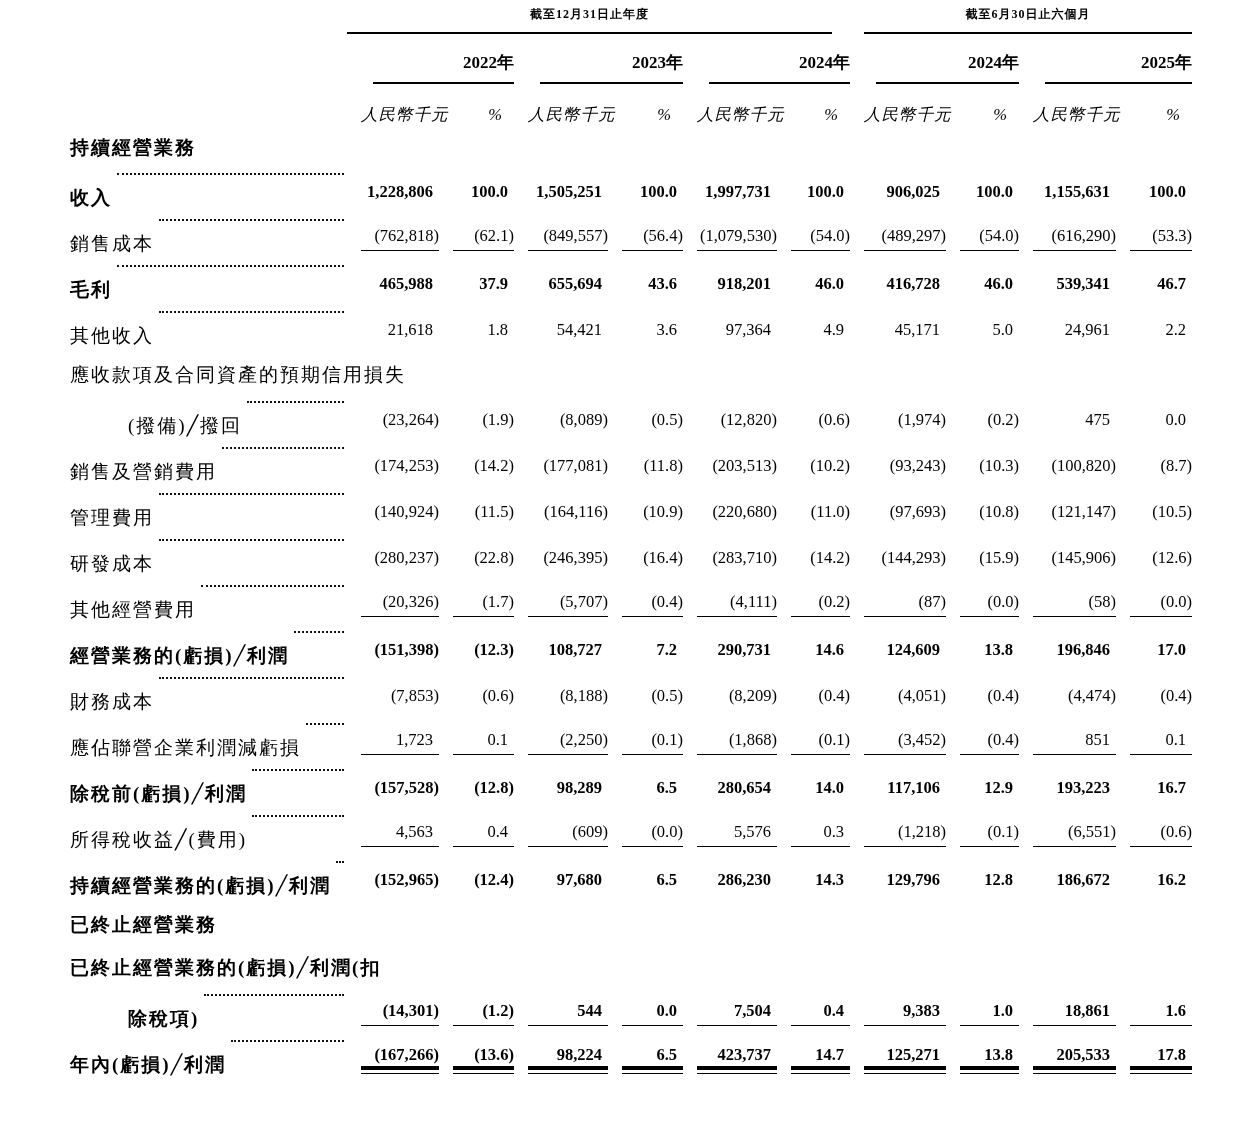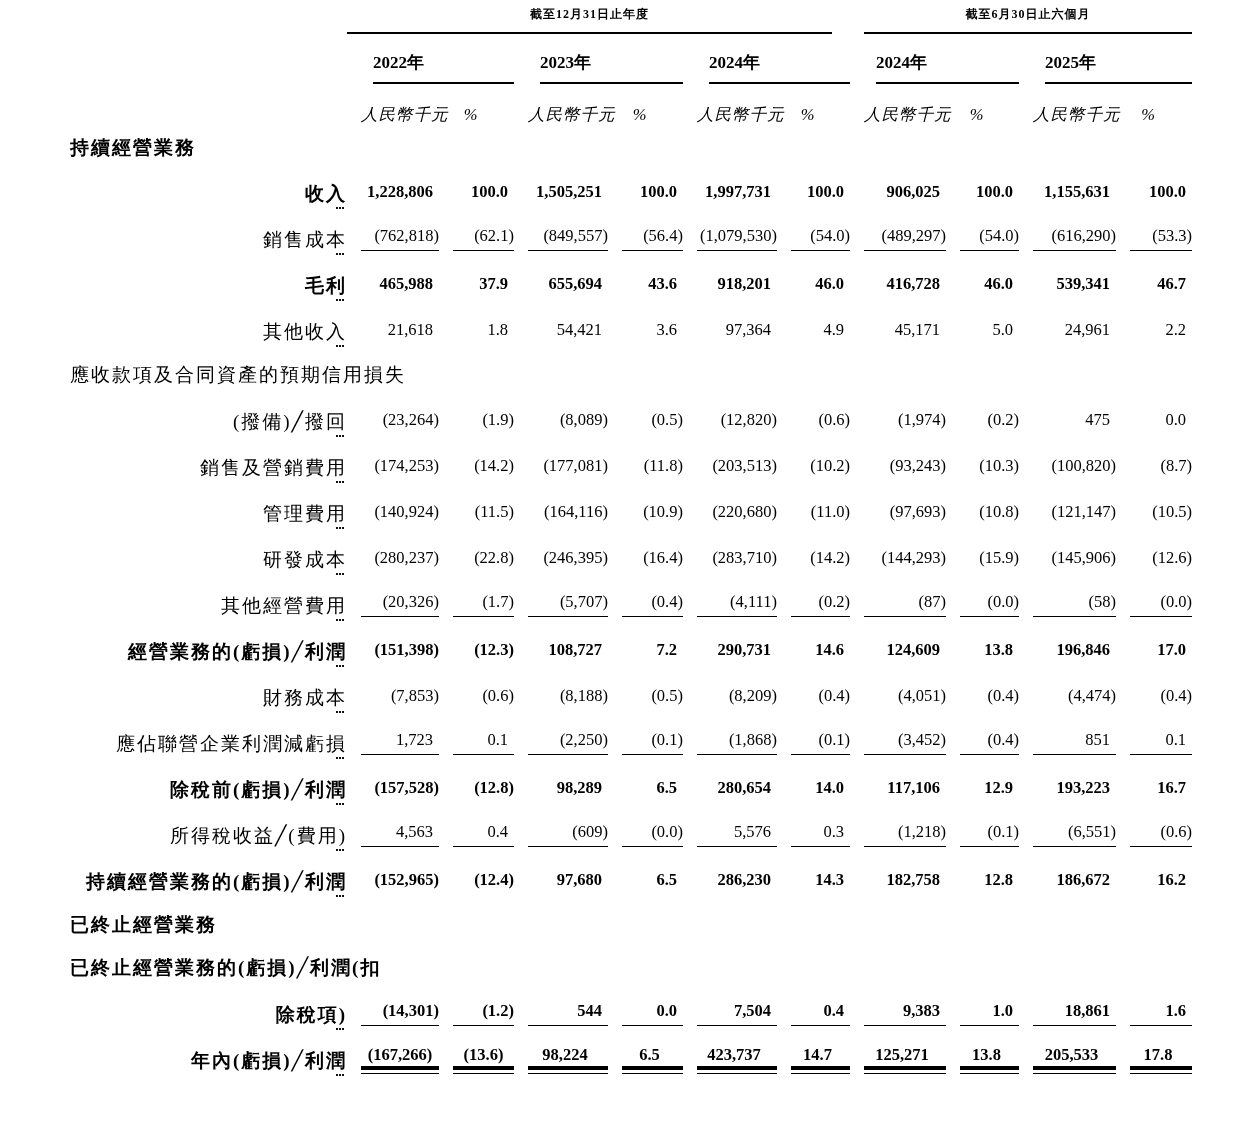--- a/index.html
+++ b/index.html
@@ -17,60 +17,60 @@
   tr.h-group th { vertical-align:bottom; }
   .gline {
     text-align:center; font-weight:bold; font-size:12px; letter-spacing:1px;
     border-bottom:2px solid #000; padding-bottom:9px;
   }
   .gline.g1 { margin-right:18px; }
   .gline.g2 { margin-left:14px; }
 
   tr.h-year th { padding-top:17px; vertical-align:bottom; }
   .yline {
-    text-align:left; font-weight:bold; font-size:17px;
+    text-align:right; font-weight:bold; font-size:17px;
     border-bottom:2px solid #000; padding-bottom:8px; margin-left:26px;
   }
 
-  tr.h-units td { padding-top:20px; font-style:italic; font-size:16.5px;text-align:center; }
+  tr.h-units td { padding-top:20px; font-style:italic; font-size:16.5px; }
   td.rmb { text-align:left; padding-left:14px; white-space:nowrap; letter-spacing:1px; }
   td.pct { text-align:right; padding-right:12px; }
 
   tr.h-unaudited th {
     padding-top:16px; font-style:italic; font-size:16.5px;
     text-align:center; letter-spacing:1px;
   }
   tr.h-unaudited th .off { padding-left:26px; display:block; }
 
   
   tr.data    { height:46px; }
   tr.section { height:43px; }
   tr.wrap    { height:44px; }
 
-  .lblwrap { display:flex; align-items:flex-end;flex-direction:column; }
+  .lblwrap { display:flex; align-items:flex-start; }
   .lbl { font-size:19px; letter-spacing:2px; white-space:nowrap;margin-top:12px; }
   tr.bold .lbl { font-weight:bold; }
   td.lblcell.indent .lbl { margin-left:58px; }
   .leader {
     flex:1 1 auto; min-width:8px;
     border-bottom:2px dotted #111;
     margin:0 3px 6px 5px;
   }
 
   td.num { text-align:right; }
   .val { font-size:16.5px; text-align:right; white-space:nowrap; }
   tr.bold .val { font-weight:bold; }
   .val.pos { padding-right:6px; }           
   .val.u {
     border-bottom:1.5px solid #000;
     padding-bottom:4px; margin-left:14px;
   }
   .val.uu {
     border-bottom:1.5px solid #000;
-    padding-bottom:3px; margin-left:14px;text-align:center;
+    padding-bottom:3px; margin-left:14px;
   }
   .val.uu > span {
     display:block;
     border-bottom:4px solid #000;
     padding-bottom:1px;
   }
   .val.uu.pos { padding-right:0; }
   .val.uu.pos > span { padding-right:6px; }
   .val.u.pos { padding-right:6px; }
 </style>
@@ -694,21 +694,21 @@
           <td class="num">
             <div class="val pos">6.5</div>
           </td>
           <td class="num">
             <div class="val pos">286,230</div>
           </td>
           <td class="num">
             <div class="val pos">14.3</div>
           </td>
           <td class="num">
-            <div class="val pos">182,758</div>
+            <div class="val pos">129,796</div>
           </td>
           <td class="num">
             <div class="val pos">12.8</div>
           </td>
           <td class="num">
             <div class="val pos">186,672</div>
           </td>
           <td class="num">
             <div class="val pos">16.2</div>
           </td>

